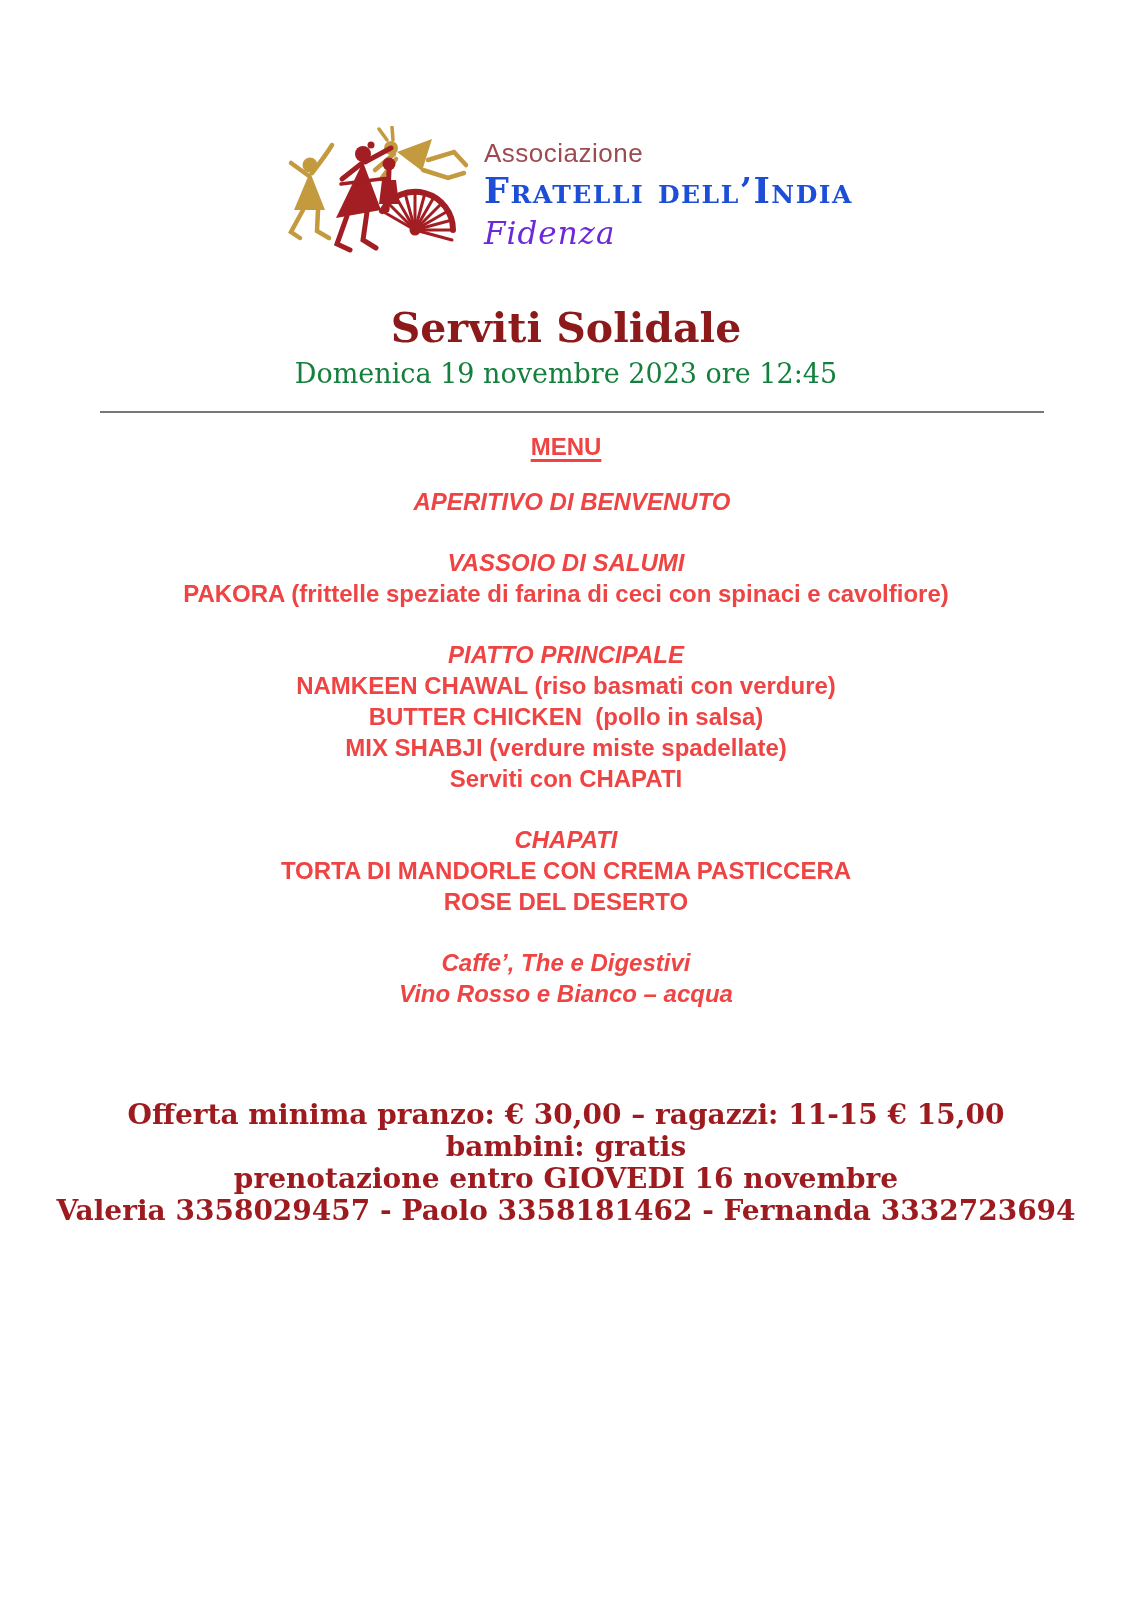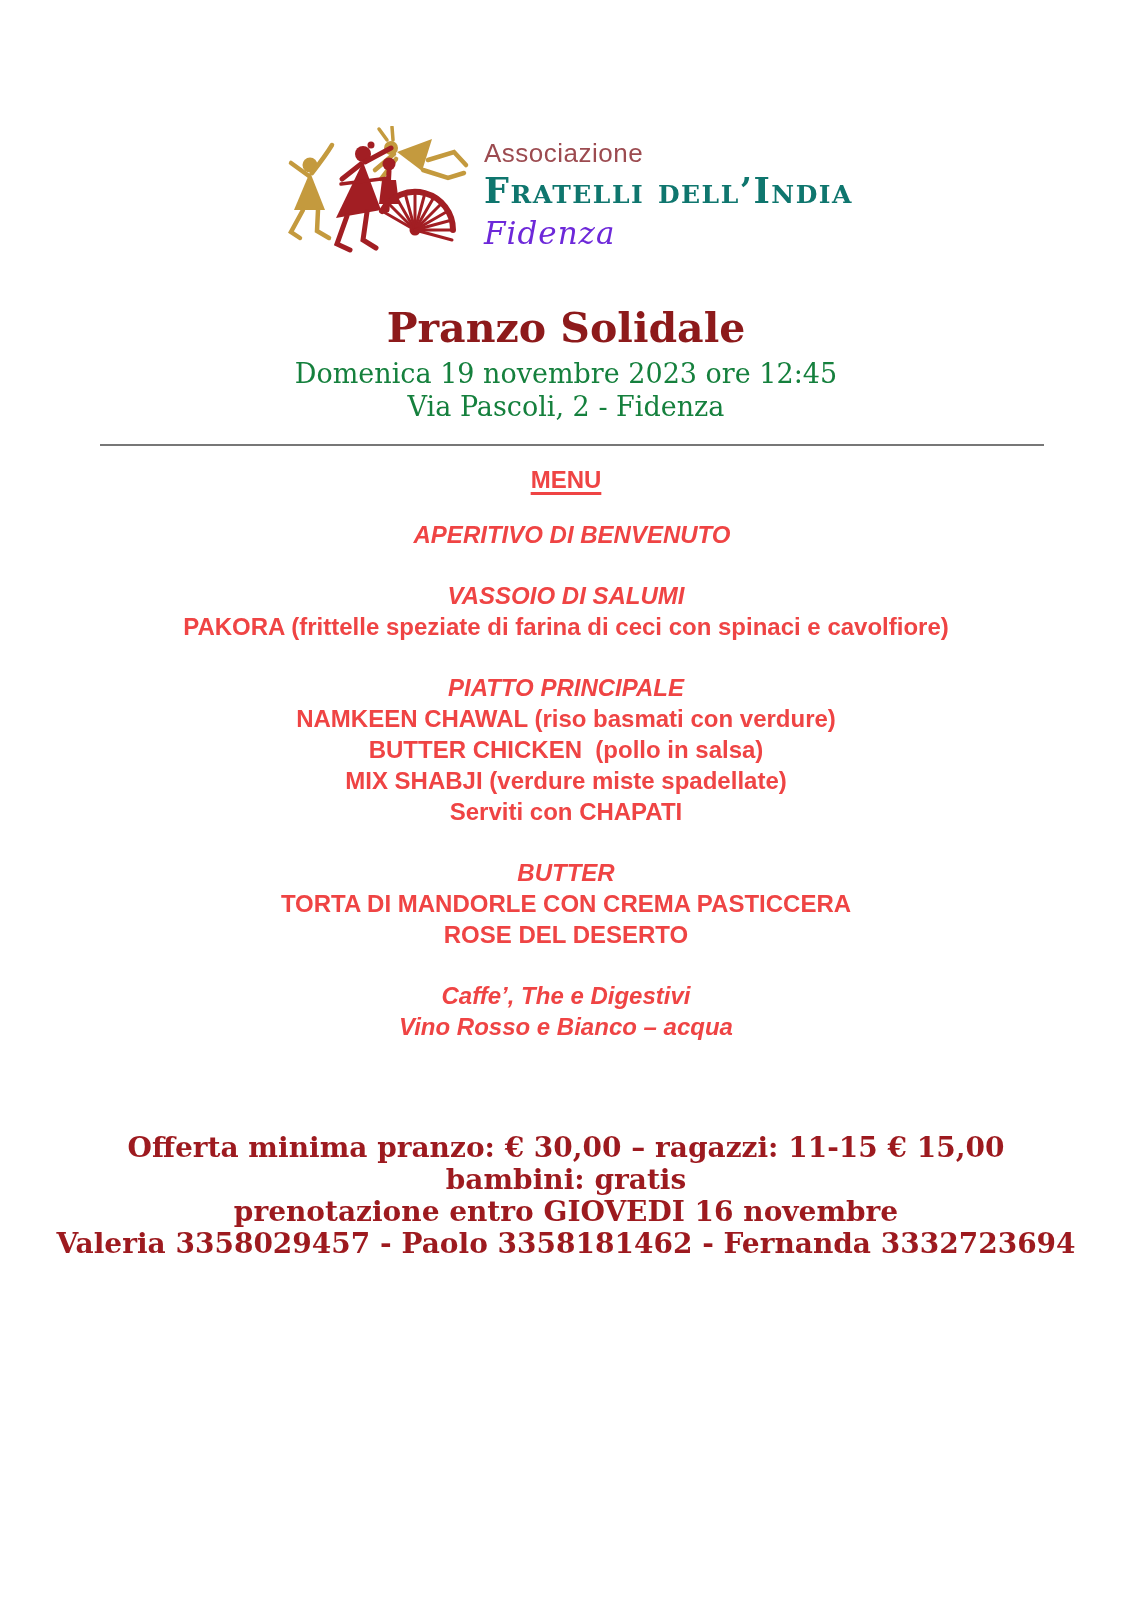--- a/index.html
+++ b/index.html
@@ -26,21 +26,21 @@
     font-family: "Liberation Sans", sans-serif;
     font-size: 26px; letter-spacing: 0.5px;
     color: #9C4B50;
   }
   .logo-name {
     font-family: "DejaVu Serif", serif;
     font-variant: small-caps;
     font-weight: 700;
     font-size: 35px; line-height: 40px;
     letter-spacing: 1.5px;
-    color: #0f766e;
+    color: #1d4ed8;
     margin-top: 2px;
   }
   .logo-city {
     font-family: "DejaVu Serif", serif;
     font-style: italic;
     font-size: 31px;
     letter-spacing: 1px;
     color: #6d28d9;
     margin-top: 4px;
   }
@@ -168,23 +168,22 @@
       </g>
     </svg>
     <div class="logo-text">
       <div class="logo-assoc">Associazione</div>
       <div class="logo-name">Fratelli dell’India</div>
       <div class="logo-city">Fidenza</div>
     </div>
   </div>
 
   <div class="title-block">
-    <h1 class="event-title">Pranzo Solidale</h1>
+    <h1 class="event-title">Serviti Solidale</h1>
     <div class="event-sub">Domenica 19 novembre 2023 ore 12:45</div>
-    <div class="event-sub">Via Pascoli, 2 - Fidenza</div>
   </div>
 
   <hr class="divider">
 
   <div class="menu-block">
     <div class="menu-heading-wrap">
       <span class="menu-heading">MENU</span>
     </div>
 
     <div class="section">
@@ -199,21 +198,21 @@
 
     <div class="section">
       <div class="section-title">PIATTO PRINCIPALE</div>
       <div class="menu-line">NAMKEEN CHAWAL (riso basmati con verdure)</div>
       <div class="menu-line">BUTTER CHICKEN  (pollo in salsa)</div>
       <div class="menu-line">MIX SHABJI (verdure miste spadellate)</div>
       <div class="menu-line">Serviti con CHAPATI</div>
     </div>
 
     <div class="section">
-      <div class="section-title">BUTTER</div>
+      <div class="section-title">CHAPATI</div>
       <div class="menu-line">TORTA DI MANDORLE CON CREMA PASTICCERA</div>
       <div class="menu-line">ROSE DEL DESERTO</div>
     </div>
 
     <div class="drinks">
       <div class="drink-line">Caffe’, The e Digestivi</div>
       <div class="drink-line">Vino Rosso e Bianco – acqua</div>
     </div>
   </div>
 

